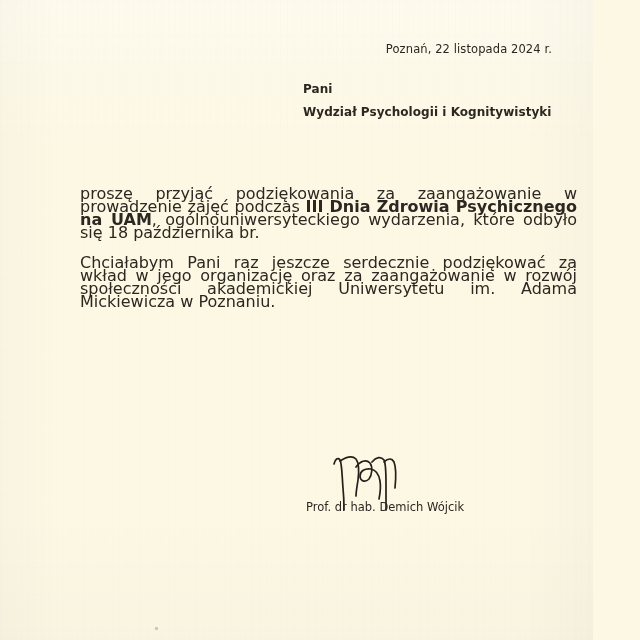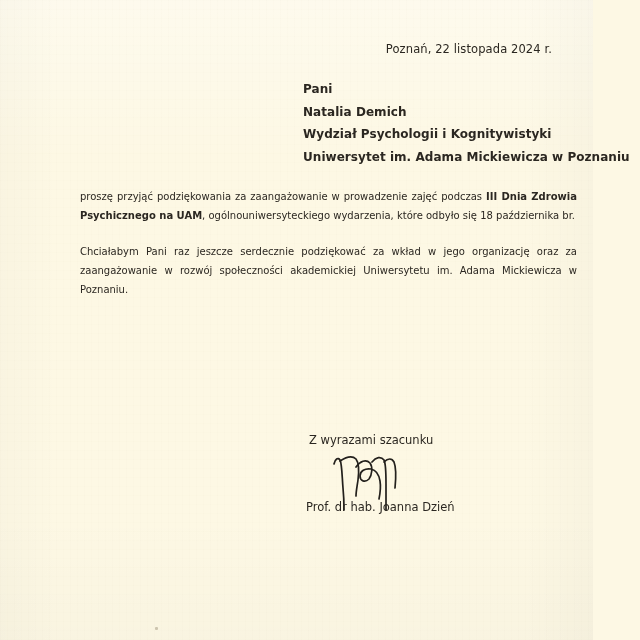--- a/index.html
+++ b/index.html
@@ -83,22 +83,22 @@
     width: 497px;
   }
 
   .salutation {
     font-size: 11.5px;
     line-height: 18px;
     margin-bottom: 0px;
   }
 
   .para {
-    font-size: 10px;
-    line-height: 19px;
+    font-size: 16px;
+    line-height: 13px;
     margin: 12px 0 17px 0;
     text-align: justify;
     text-justify: inter-word;
   }
   .para:last-child { margin-bottom: 0; }
   .para b { font-weight: bold; }
 
   
   .para-first { margin-top: 0; }
 
@@ -132,41 +132,38 @@
 
 <div class="page">
 
   <div class="paper-texture"></div>
   <div class="speck"></div>
 
   <div class="date-line">Poznań, 22 listopada 2024 r.</div>
 
   <div class="addressee">
     <div>Pani</div>
-    <div>Natalia Demich</div>
     <div>Wydział Psychologii i Kognitywistyki</div>
-    <div>Uniwersytet im. Adama Mickiewicza w Poznaniu</div>
   </div>
 
   <div class="body-block">
     <div id="paragraphs-container">
         <div class="para para-first"><span>proszę przyjąć podziękowania za zaangażowanie w prowadzenie zajęć podczas </span><b>III Dnia Zdrowia Psychicznego na UAM</b><span>, ogólnouniwersyteckiego wydarzenia, które odbyło się 18 października br.</span></div>
         <div class="para"><span>Chciałabym Pani raz jeszcze serdecznie podziękować za wkład w jego organizację oraz za zaangażowanie w rozwój społeczności akademickiej Uniwersytetu im. Adama Mickiewicza w Poznaniu.</span></div>
       </div>
   </div>
 
-  <div class="closing">Z wyrazami szacunku</div>
 
   <div class="signature-mark">
     <svg viewBox="0 0 110 62" width="110" height="62" aria-hidden="true">
       <g fill="none" stroke="#23201c" stroke-width="1.7" stroke-linecap="round" stroke-linejoin="round">
         <path d="M12 14 C13 9, 16 7, 18 10 C20 14, 20 26, 21 38 C22 48, 22 56, 22 60"></path>
         <path d="M18 11 C24 7, 30 5, 34 9 C37 13, 37 22, 36 30 C35 37, 34 42, 34 46"></path>
         <path d="M34 17 C38 11, 44 9, 48 13 C51 17, 50 25, 47 29 C43 33, 38 31, 38 26 C38 21, 43 18, 49 19 C54 20, 57 25, 58 31 C59 37, 58 44, 57 49"></path>
         <path d="M50 12 C54 7, 59 6, 62 10 C64 14, 64 24, 64 34 C64 44, 64 52, 64 60"></path>
         <path d="M62 12 C66 8, 70 8, 72 12 C74 17, 74 28, 73 38"></path>
       </g>
     </svg>
   </div>
 
-  <div class="signer">Prof. dr hab. Joanna Dzień</div>
+  <div class="signer">Prof. dr hab. Demich Wójcik</div>
 
 </div>
 
 </body></html>

